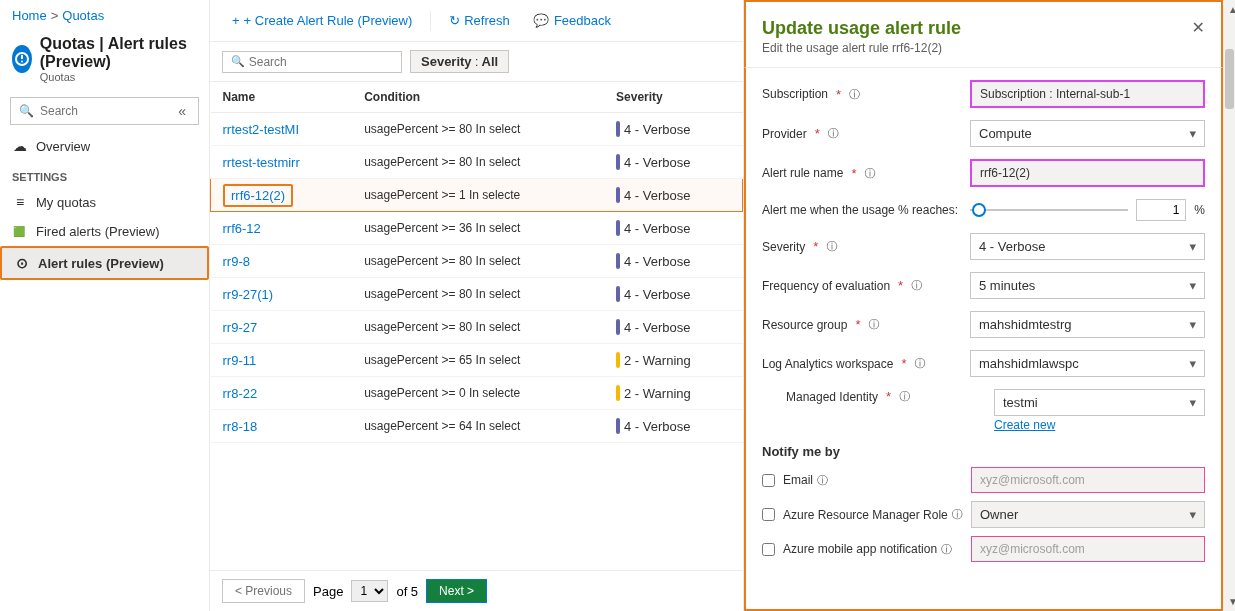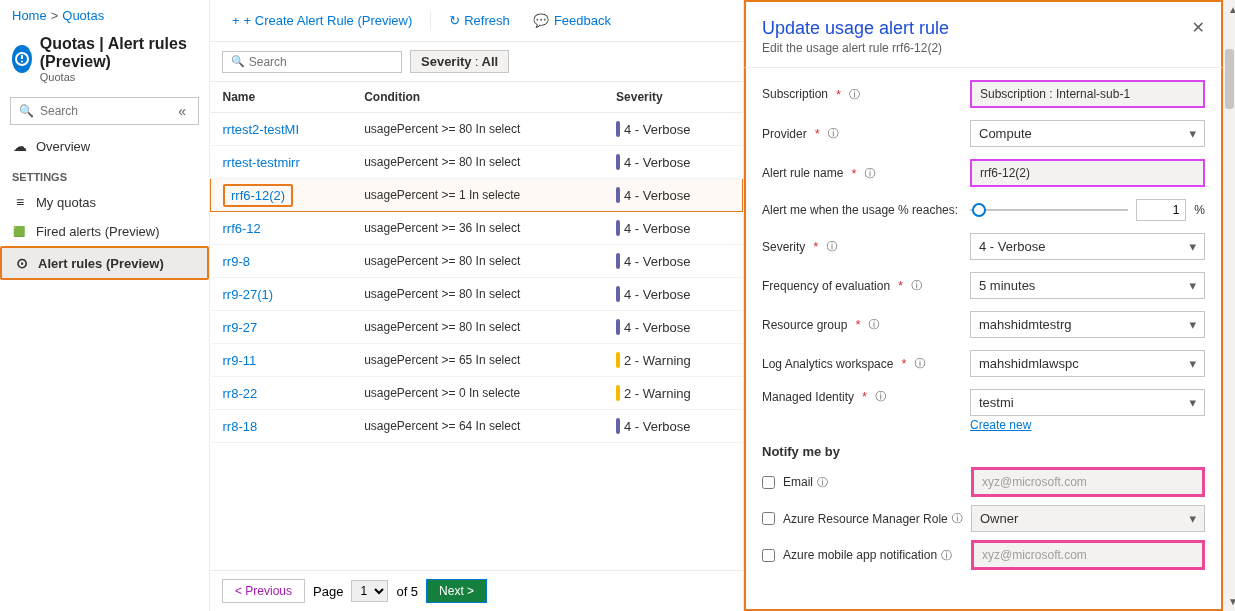--- a/index.html
+++ b/index.html
@@ -136,21 +136,21 @@
     .sev-verbose { background: #6264a7; }
     .sev-warning { background: #f7b900; }
 
     .pagination {
       padding: 8px 12px;
       display: flex; align-items: center; gap: 8px;
       border-top: 1px solid #edebe9;
     }
     .pagination button {
       padding: 4px 12px; border: 1px solid #c8c6c4; background: #fff;
-      cursor: pointer; font-size: 12px; color: #a21caf;
+      cursor: pointer; font-size: 12px; color: #737373;
     }
     .pagination button.active-next { background: #15803d; color: #fff; border-color: #0078d4; }
     .pagination select { border: 1px solid #c8c6c4; padding: 2px 4px; font-size: 12px; }
 
     
     .right-panel {
       width: 480px;
       background: #fff;
       border-left: 1px solid #edebe9;
       display: flex;
@@ -158,21 +158,21 @@
       height: 100%;
       overflow: hidden;
       flex-shrink: 0;
     }
     .panel-header {
       padding: 16px 16px 12px 16px;
       border: 2px solid #e87a1e;
       border-bottom: none;
       display: flex; align-items: flex-start; justify-content: space-between;
     }
-    .panel-title { font-size: 18px; font-weight: 400; color: #1d4ed8; }
+    .panel-title { font-size: 18px; font-weight: 700; color: #4d7c0f; }
     .panel-subtitle { font-size: 12px; color: #605e5c; margin-top: 2px; }
     .panel-close { background: none; border: none; cursor: pointer; font-size: 16px; color: #605e5c; padding: 0; }
     .panel-body {
       flex: 1;
       overflow-y: auto;
       padding: 12px 16px;
       border: 2px solid #e87a1e;
       border-top: 1px solid #edebe9;
     }
     .form-row {
@@ -221,21 +221,21 @@
     .notify-title { font-size: 13px; font-weight: 600; color: #323130; margin-bottom: 8px; }
     .notify-row {
       display: flex; align-items: center; margin-bottom: 8px; gap: 8px;
     }
     .notify-row input[type=checkbox] { cursor: pointer; }
     .notify-label {
       width: 180px; flex-shrink: 0; font-size: 12px; color: #323130;
       display: flex; align-items: center; gap: 4px; text-align: center;
     }
     .notify-input {
-      flex: 1; border: 3px solid #ec4899; padding: 5px 8px;
+      flex: 1; border: 1px solid #ec4899; padding: 5px 8px;
       font-size: 12px; color: #a19f9d; background: #f3f2f1;
     }
     .notify-dropdown {
       flex: 1; border: 1px solid #c8c6c4; padding: 5px 8px;
       font-size: 12px; color: #323130; background: #f3f2f1;
       display: flex; align-items: center; justify-content: space-between;
     }
     .create-new-link { color: #0078d4; font-size: 12px; cursor: pointer; margin-top: 2px; }
 
     
@@ -503,21 +503,21 @@
           <span style="color:#605e5c;">▾</span>
         </div>
       </div>
       <div class="form-row">
         <div class="form-label">Log Analytics workspace <span style="color:#d13438">*</span> <span style="color:#605e5c; font-size:11px; cursor:pointer;">ⓘ</span></div>
         <div class="dropdown-control">
           <span>mahshidmlawspc</span>
           <span style="color:#605e5c;">▾</span>
         </div>
       </div>
-      <div class="form-row" style="align-items: flex-start;">
+      <div class="form-row" style="align-items: flex-start; margin-left: 24px;">
         <div class="form-label">Managed Identity <span style="color:#d13438">*</span> <span style="color:#605e5c; font-size:11px; cursor:pointer;">ⓘ</span></div>
         <div style="display: flex; flex-direction: column; flex: 1 1 0%;">
           <div class="dropdown-control">
             <span>testmi</span>
             <span style="color:#605e5c;">▾</span>
           </div>
           <a href="#" class="create-new-link">Create new</a>
         </div>
       </div>
       <div class="notify-section">

